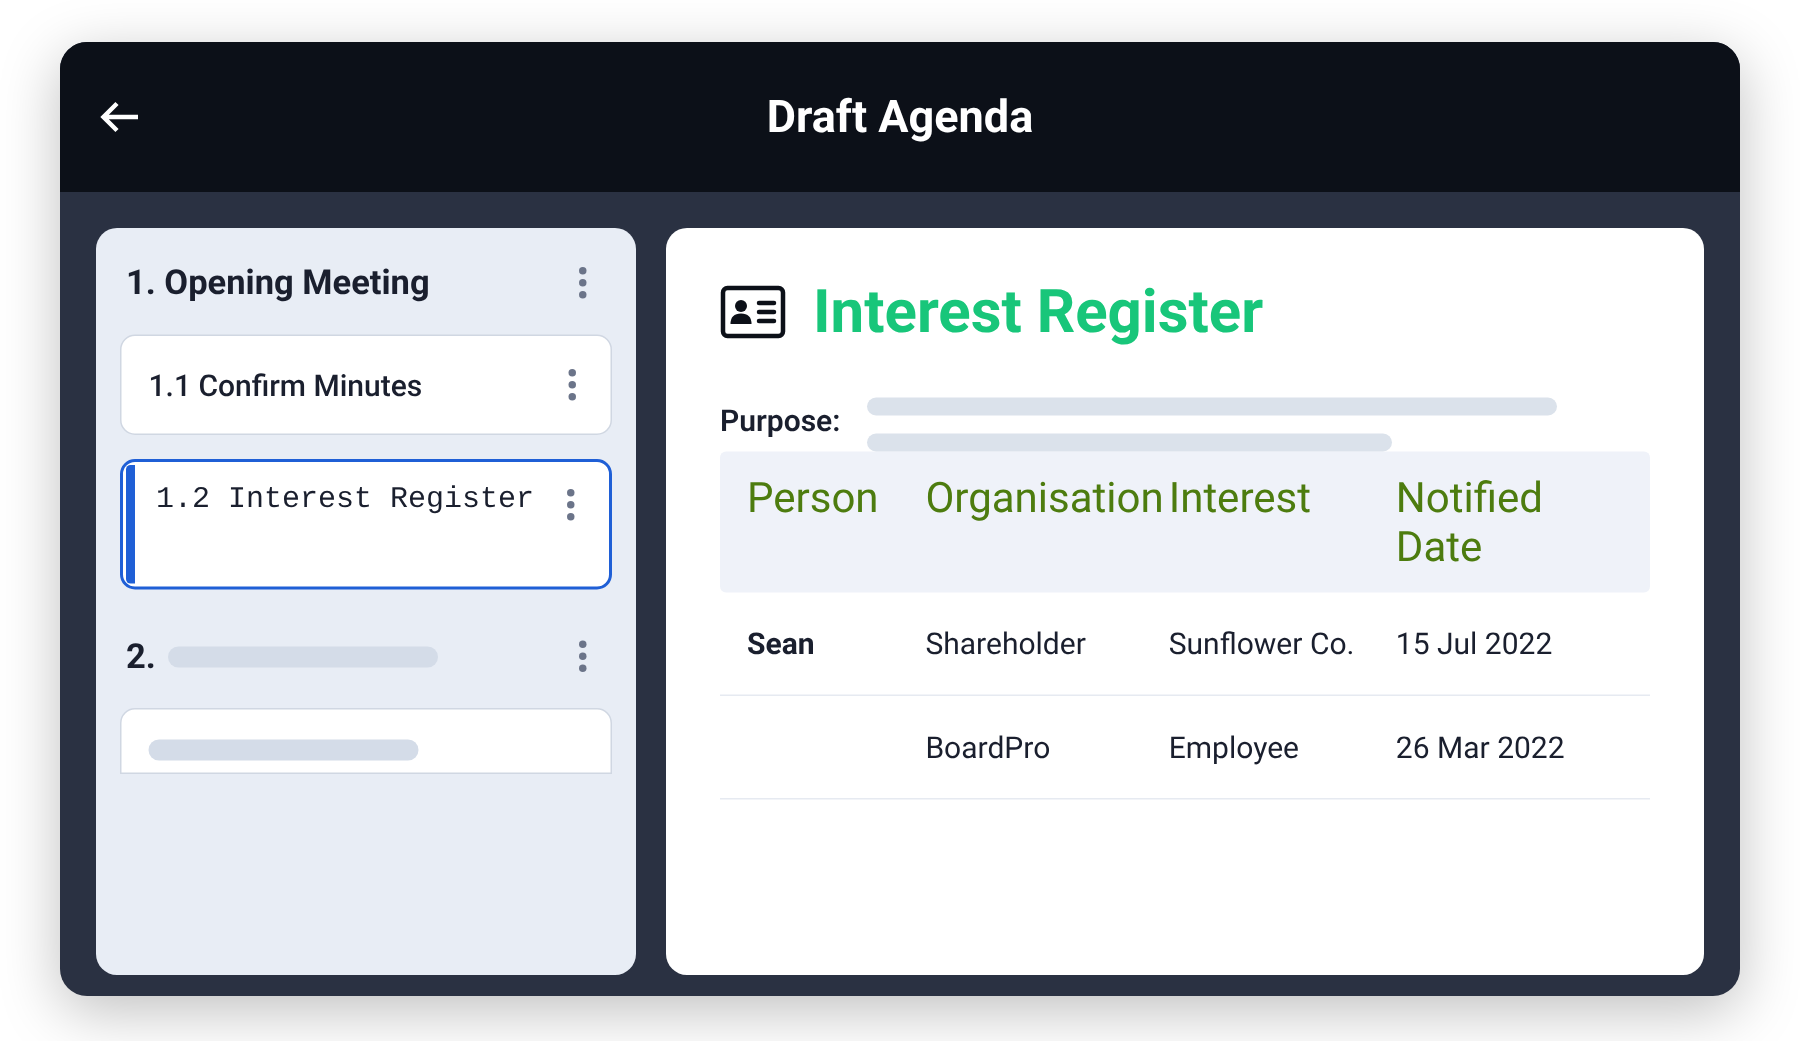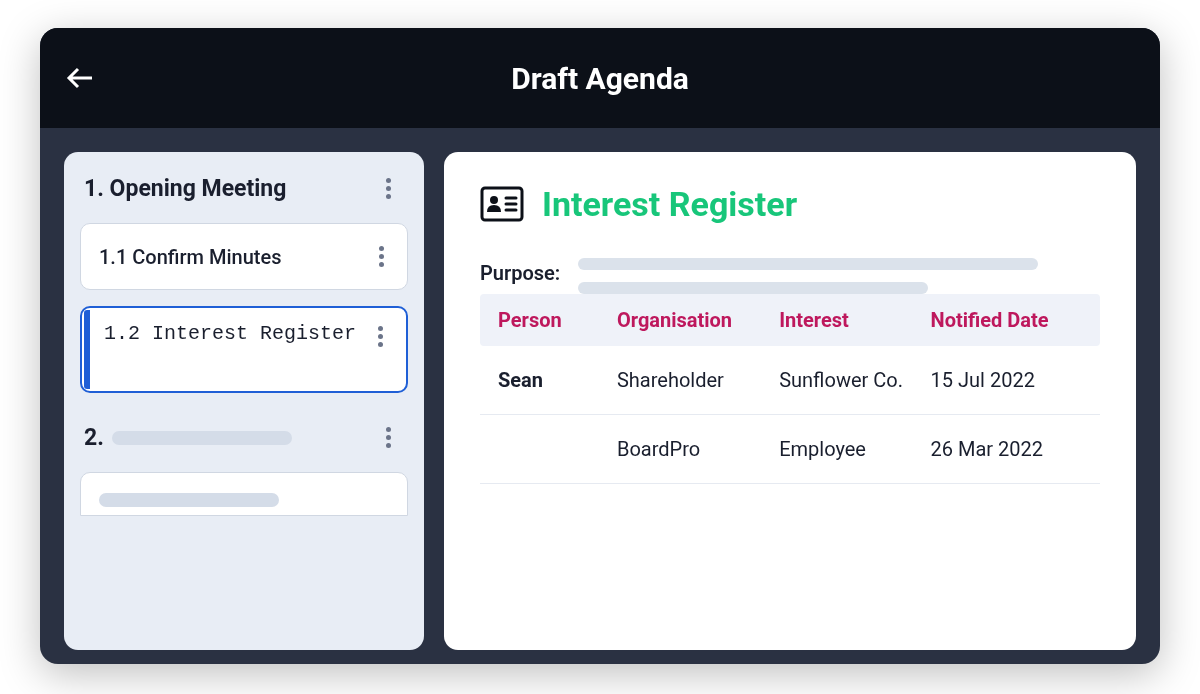--- a/index.html
+++ b/index.html
@@ -185,21 +185,21 @@
       margin-bottom: 28px;
     }
     
     .id-icon {
       width: 44px;
       height: 36px;
     }
     
     .panel-title {
       color: #18c67a;
-      font-size: 34px;
+      font-size: 40px;
       font-weight: 700;
     }
     
     .purpose-row {
       display: flex;
       align-items: center;
       gap: 18px;
     }
     
     .purpose-label {
@@ -236,23 +236,23 @@
     
     .table-head {
       display: grid;
       grid-template-columns: 1.1fr 1.5fr 1.4fr 1.4fr;
       background: #eff2f9;
       padding: 14px 18px;
       border-radius: 4px;
     }
     
     .table-head .th {
-      color: #be185d;
-      font-size: 20px;
-      font-weight: 700;
+      color: #4d7c0f;
+      font-size: 28px;
+      font-weight: 400;
     }
     
     .table-row {
       display: grid;
       grid-template-columns: 1.1fr 1.5fr 1.4fr 1.4fr;
       padding: 22px 18px;
       border-bottom: 1px solid #e6eaf1;
     }
     
     .table-row .td {

